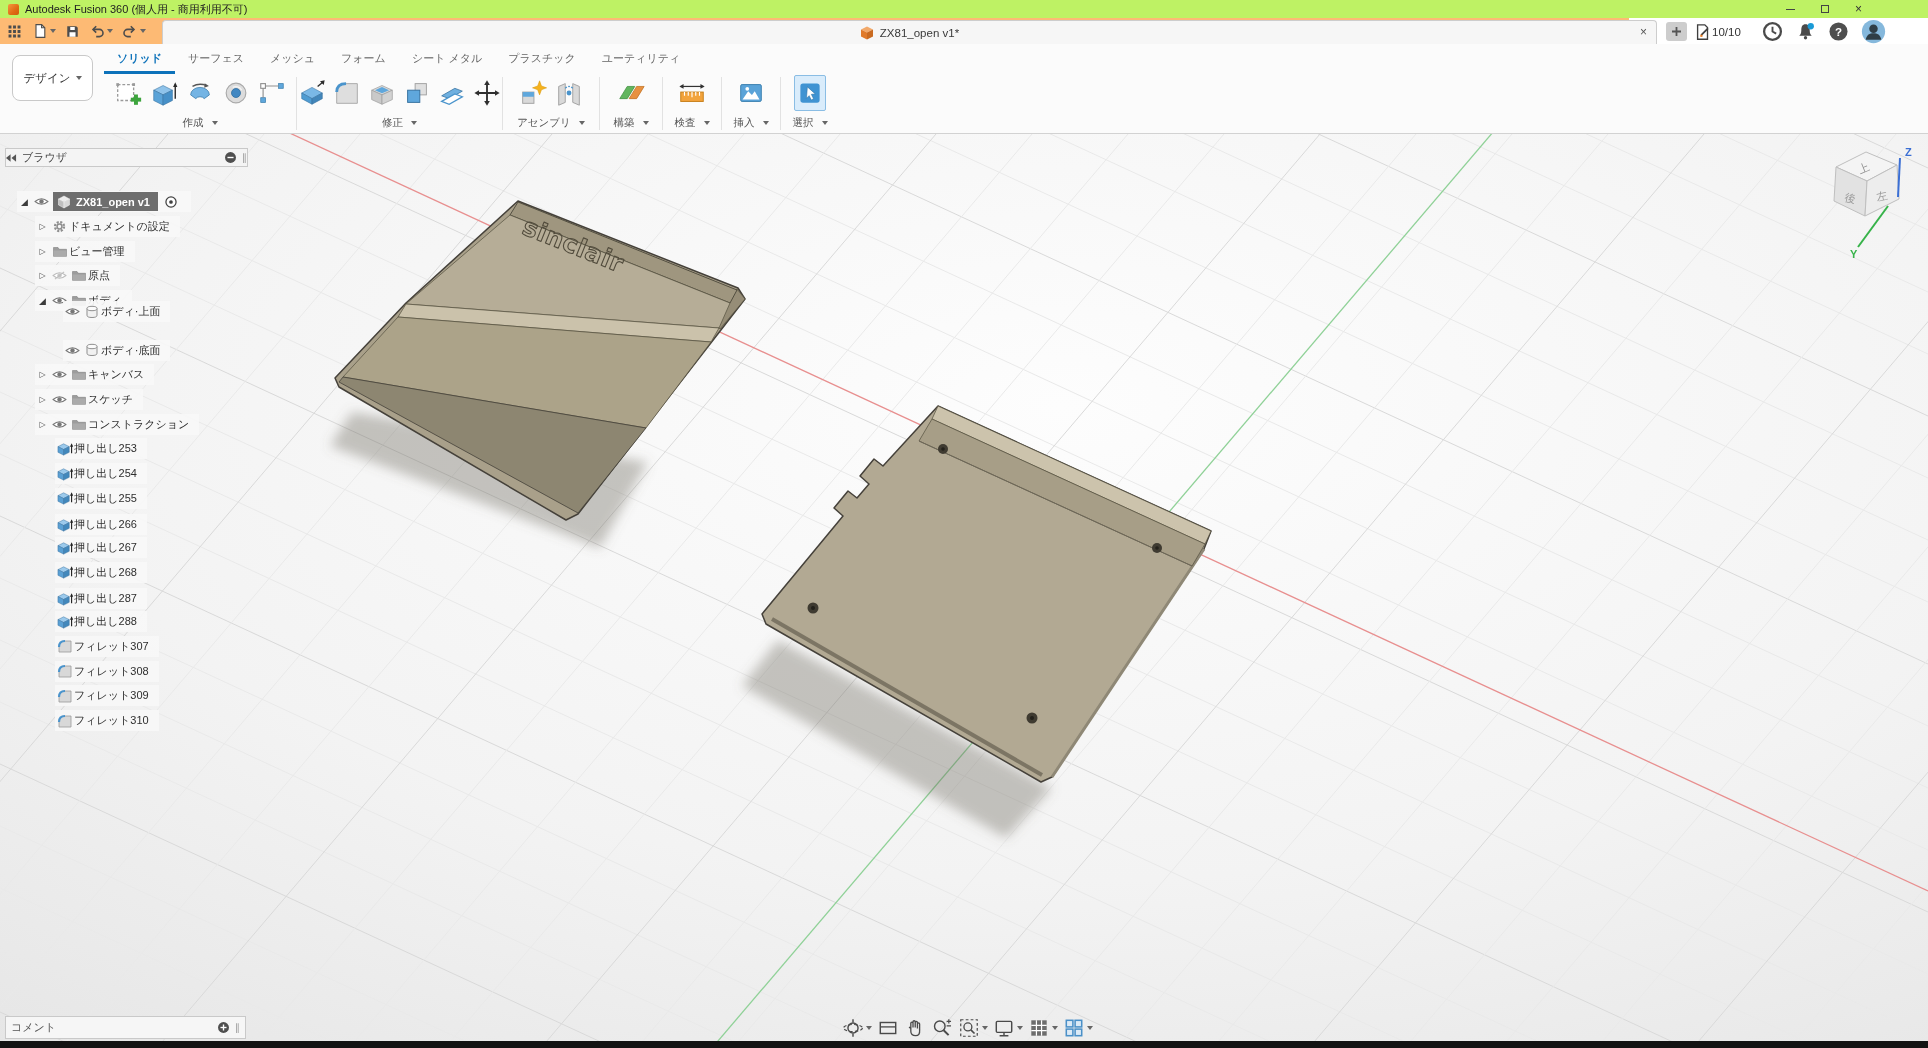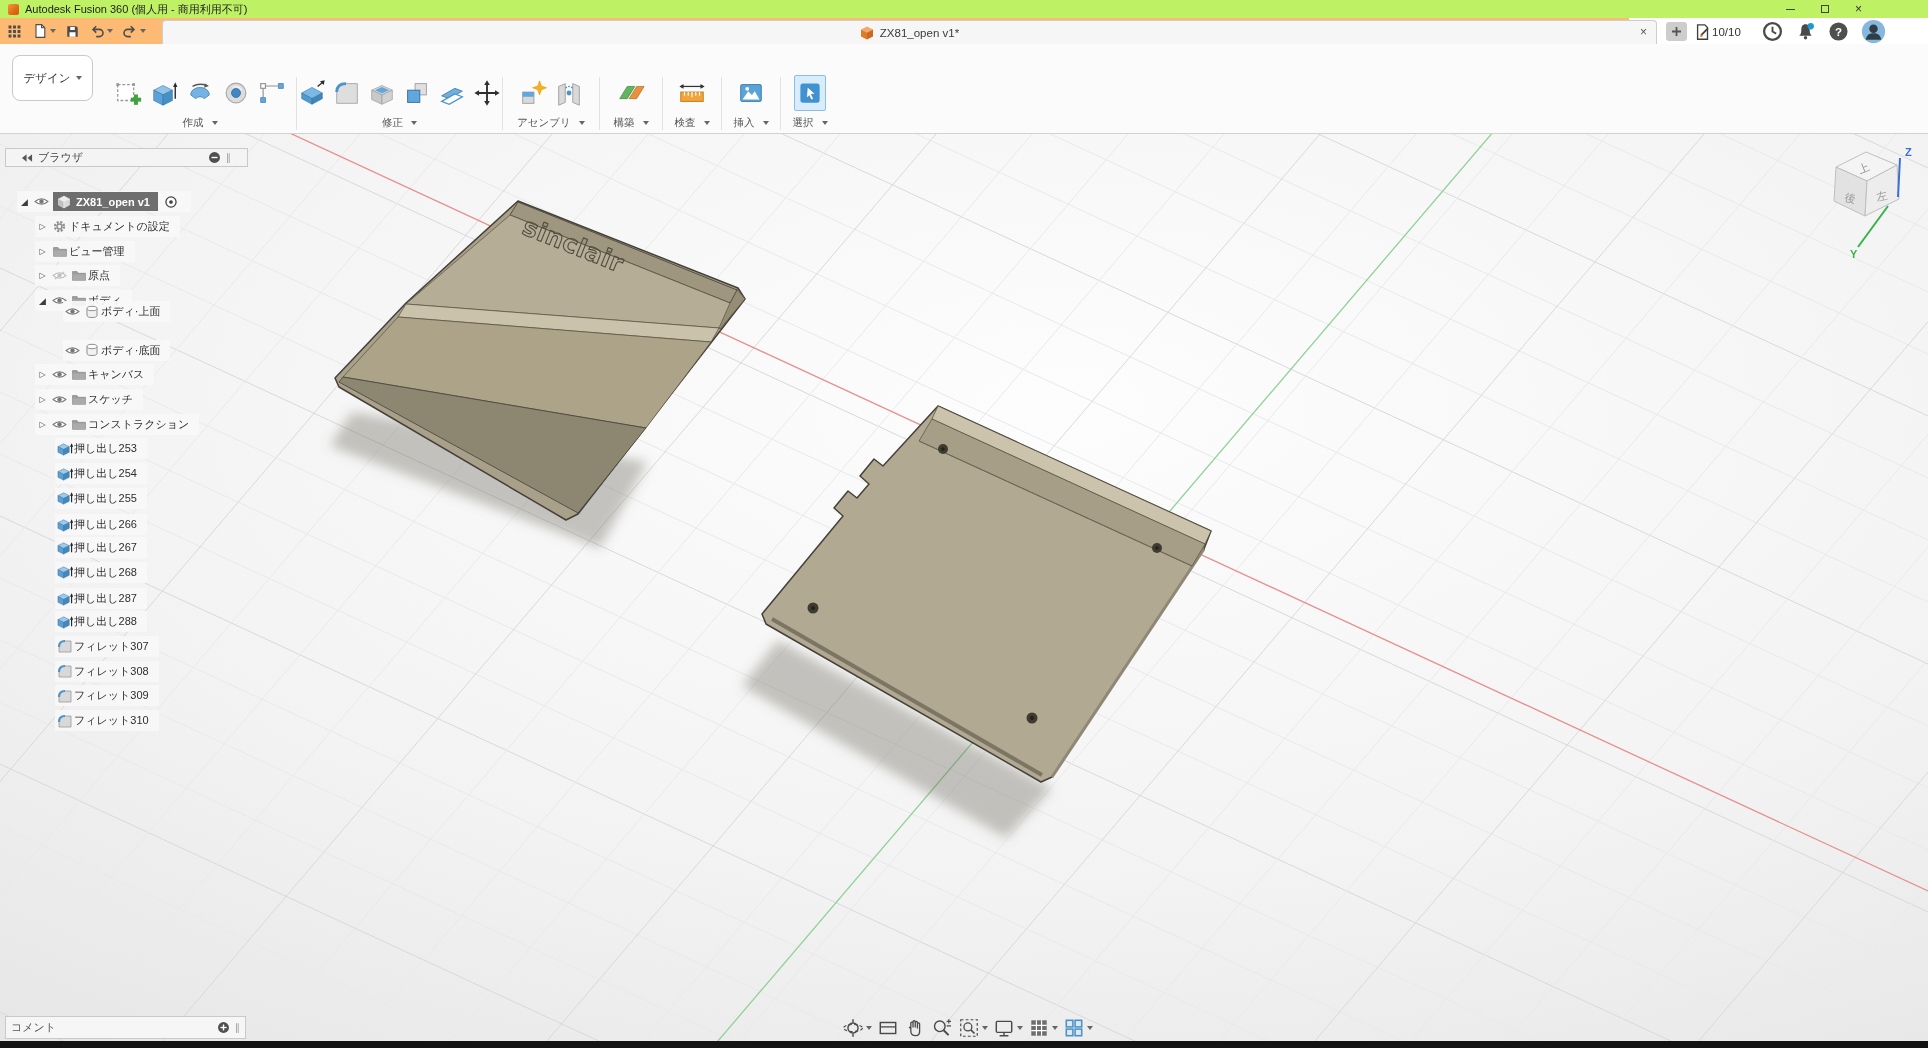--- a/index.html
+++ b/index.html
@@ -44,21 +44,21 @@
   .rlabel{text-align:center;font-size:10.5px;color:#555;padding-top:2px;display:flex;
     align-items:center;justify-content:center;gap:8px;}
   .rsep{width:1px;background:#e2e2e2;margin:3px 0;}
   .ricon{width:32px;height:36px;display:grid;place-items:center;}
   .ricon.sel{background:#d9ecfb;border:1px solid #8abde4;border-radius:2px;}
   
   .vpsvg{position:absolute;left:0;top:0;z-index:1;}
   
   .browser{position:absolute;left:5px;top:148px;width:243px;z-index:10;}
   .bhead{height:19px;background:#f4f4f4;border:1px solid #c9c9c9;display:flex;align-items:center;
-    font-size:11px;color:#444;padding:0 16px;gap:5px;}
+    font-size:11px;color:#444;padding:0 0;gap:5px;}
   .bhead .sp{flex:1;}
   .grip{color:#9a9a9a;font-size:10px;}
   .brows{position:relative;}
   .brow{position:absolute;height:21px;display:inline-flex;align-items:center;
     background:rgba(247,247,247,0.93);padding-right:10px;white-space:nowrap;font-size:11px;color:#2e2e2e;}
   .brow .tri{width:15px;text-align:center;font-size:8px;color:#4f4f4f;}
   .brow .tri.exp{font-size:9px;color:#3c3c3c;}
   .icw{width:19px;display:grid;place-items:center;}
   .lbl{margin-left:0;}
   .lv1{left:30px;} .lv2{left:58px;} .lvf{left:50px;}
@@ -534,20 +534,29 @@
         <use href="#i-avatar"></use>
       </svg>
   </div>
 </div>
 
 <div class="ribbon">
   <div class="workspace">
     <span>デザイン</span>
       <span class="caret"></span>
   </div>
+  <div class="rtabs">
+    <span class="rtab active">ソリッド</span>
+    <span class="rtab">サーフェス</span>
+    <span class="rtab">メッシュ</span>
+    <span class="rtab">フォーム</span>
+    <span class="rtab">シート メタル</span>
+    <span class="rtab">プラスチック</span>
+    <span class="rtab">ユーティリティ</span>
+  </div>
   <div class="rpanels">
     <div class="rgroup" style="width:192px">
       <div class="ricons">
         <span class="ricon">
             <svg width="30" height="30">
               <use href="#s-sketch"></use>
             </svg>
           </span>
         <span class="ricon">
             <svg width="30" height="30">

